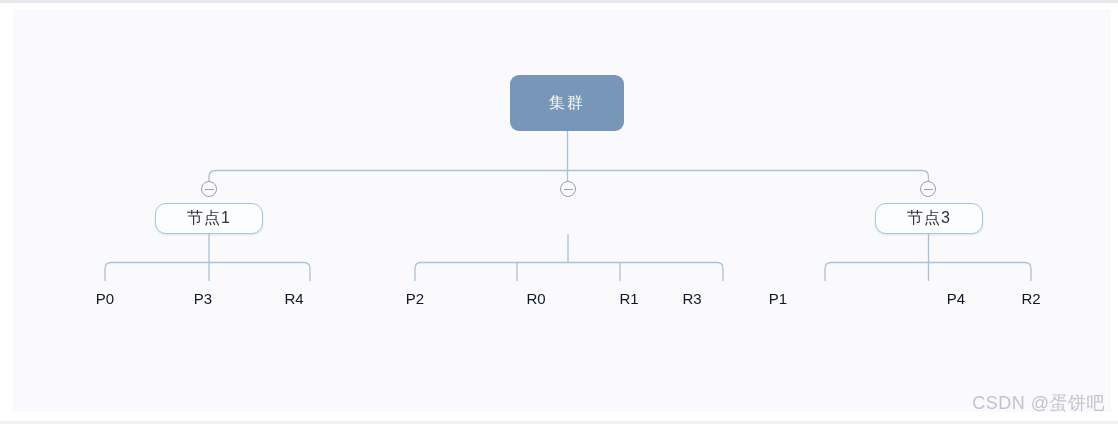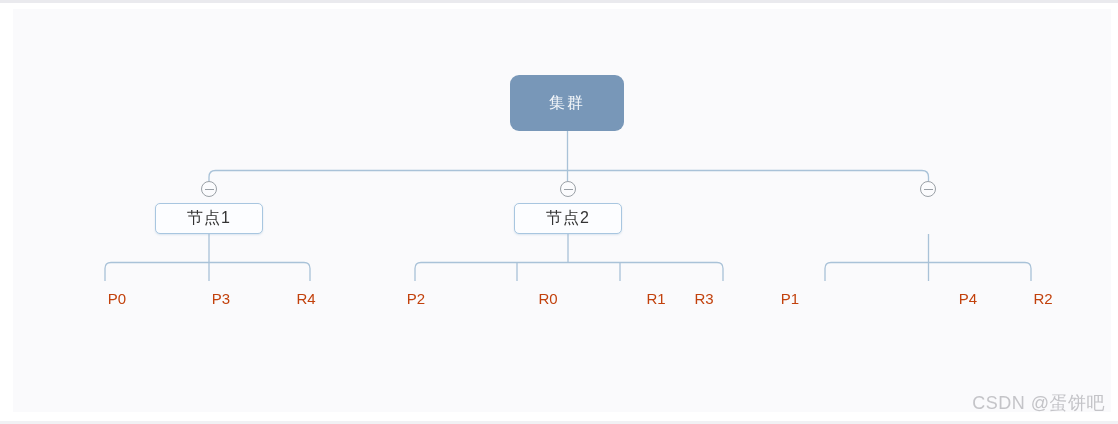--- a/index.html
+++ b/index.html
@@ -49,21 +49,21 @@
     letter-spacing:2px;
     cursor:pointer;
   }
   .tree-node{
     position:absolute;
     top:203px;
     width:108px;height:31px;
     box-sizing:border-box;
     background:#fcfdff;
     border:1px solid #a8c6e0;
-    border-radius:5px;
+    border-radius:11px;
     box-shadow:0 1px 2px rgba(160,190,215,0.35);
     display:flex;align-items:center;justify-content:center;
     color:#333333;
     font-size:16px;
     font-weight:500;
     letter-spacing:1px;
     cursor:pointer;
   }
   .node-1{left:155px;}
   .node-2{left:514px;}
@@ -84,24 +84,23 @@
     width:9px;height:0;
     border-top:1.4px solid #9aa0a6;
   }
   .ci-1{left:201px;}
   .ci-2{left:560px;}
   .ci-3{left:920px;}
   .leaf{
     position:absolute;
     top:290px;
     transform:translateX(-50%);
-    color:#c2410c;
+    color:#0f172a;
     font-size:15px;
     white-space:nowrap;
-    margin-left:12px;
   }
   .watermark{
     position:absolute;
     right:13px;bottom:9px;
     color:#c4c4c8;
     font-size:18px;
     letter-spacing:0.5px;
   }
 </style>
 </head>
@@ -144,31 +143,31 @@
   <div class="collapse-icon ci-2">
     <span class="minus"></span>
   </div>
   <div class="collapse-icon ci-3">
     <span class="minus"></span>
   </div>
 
   <div class="tree-node node-1">
     <span>节点1</span>
   </div>
-  <div class="tree-node node-2">
-    <span>节点2</span>
+  <div class="tree-node node-3">
+    <span>节点3</span>
   </div>
 
   <span class="leaf" style="left:105px">P0</span>
-  <span class="leaf" style="left:209px">P3</span>
+  <span class="leaf" style="left:203px">P3</span>
   <span class="leaf" style="left:294px">R4</span>
 
-  <span class="leaf" style="left:404px">P2</span>
+  <span class="leaf" style="left:415px">P2</span>
   <span class="leaf" style="left:536px">R0</span>
-  <span class="leaf" style="left:644px">R1</span>
+  <span class="leaf" style="left:629px">R1</span>
   <span class="leaf" style="left:692px">R3</span>
 
   <span class="leaf" style="left:778px">P1</span>
   <span class="leaf" style="left:956px">P4</span>
   <span class="leaf" style="left:1031px">R2</span>
 
   <div class="watermark">CSDN @蛋饼吧</div>
 
   <div class="bottom-strip"></div>
 </div>

